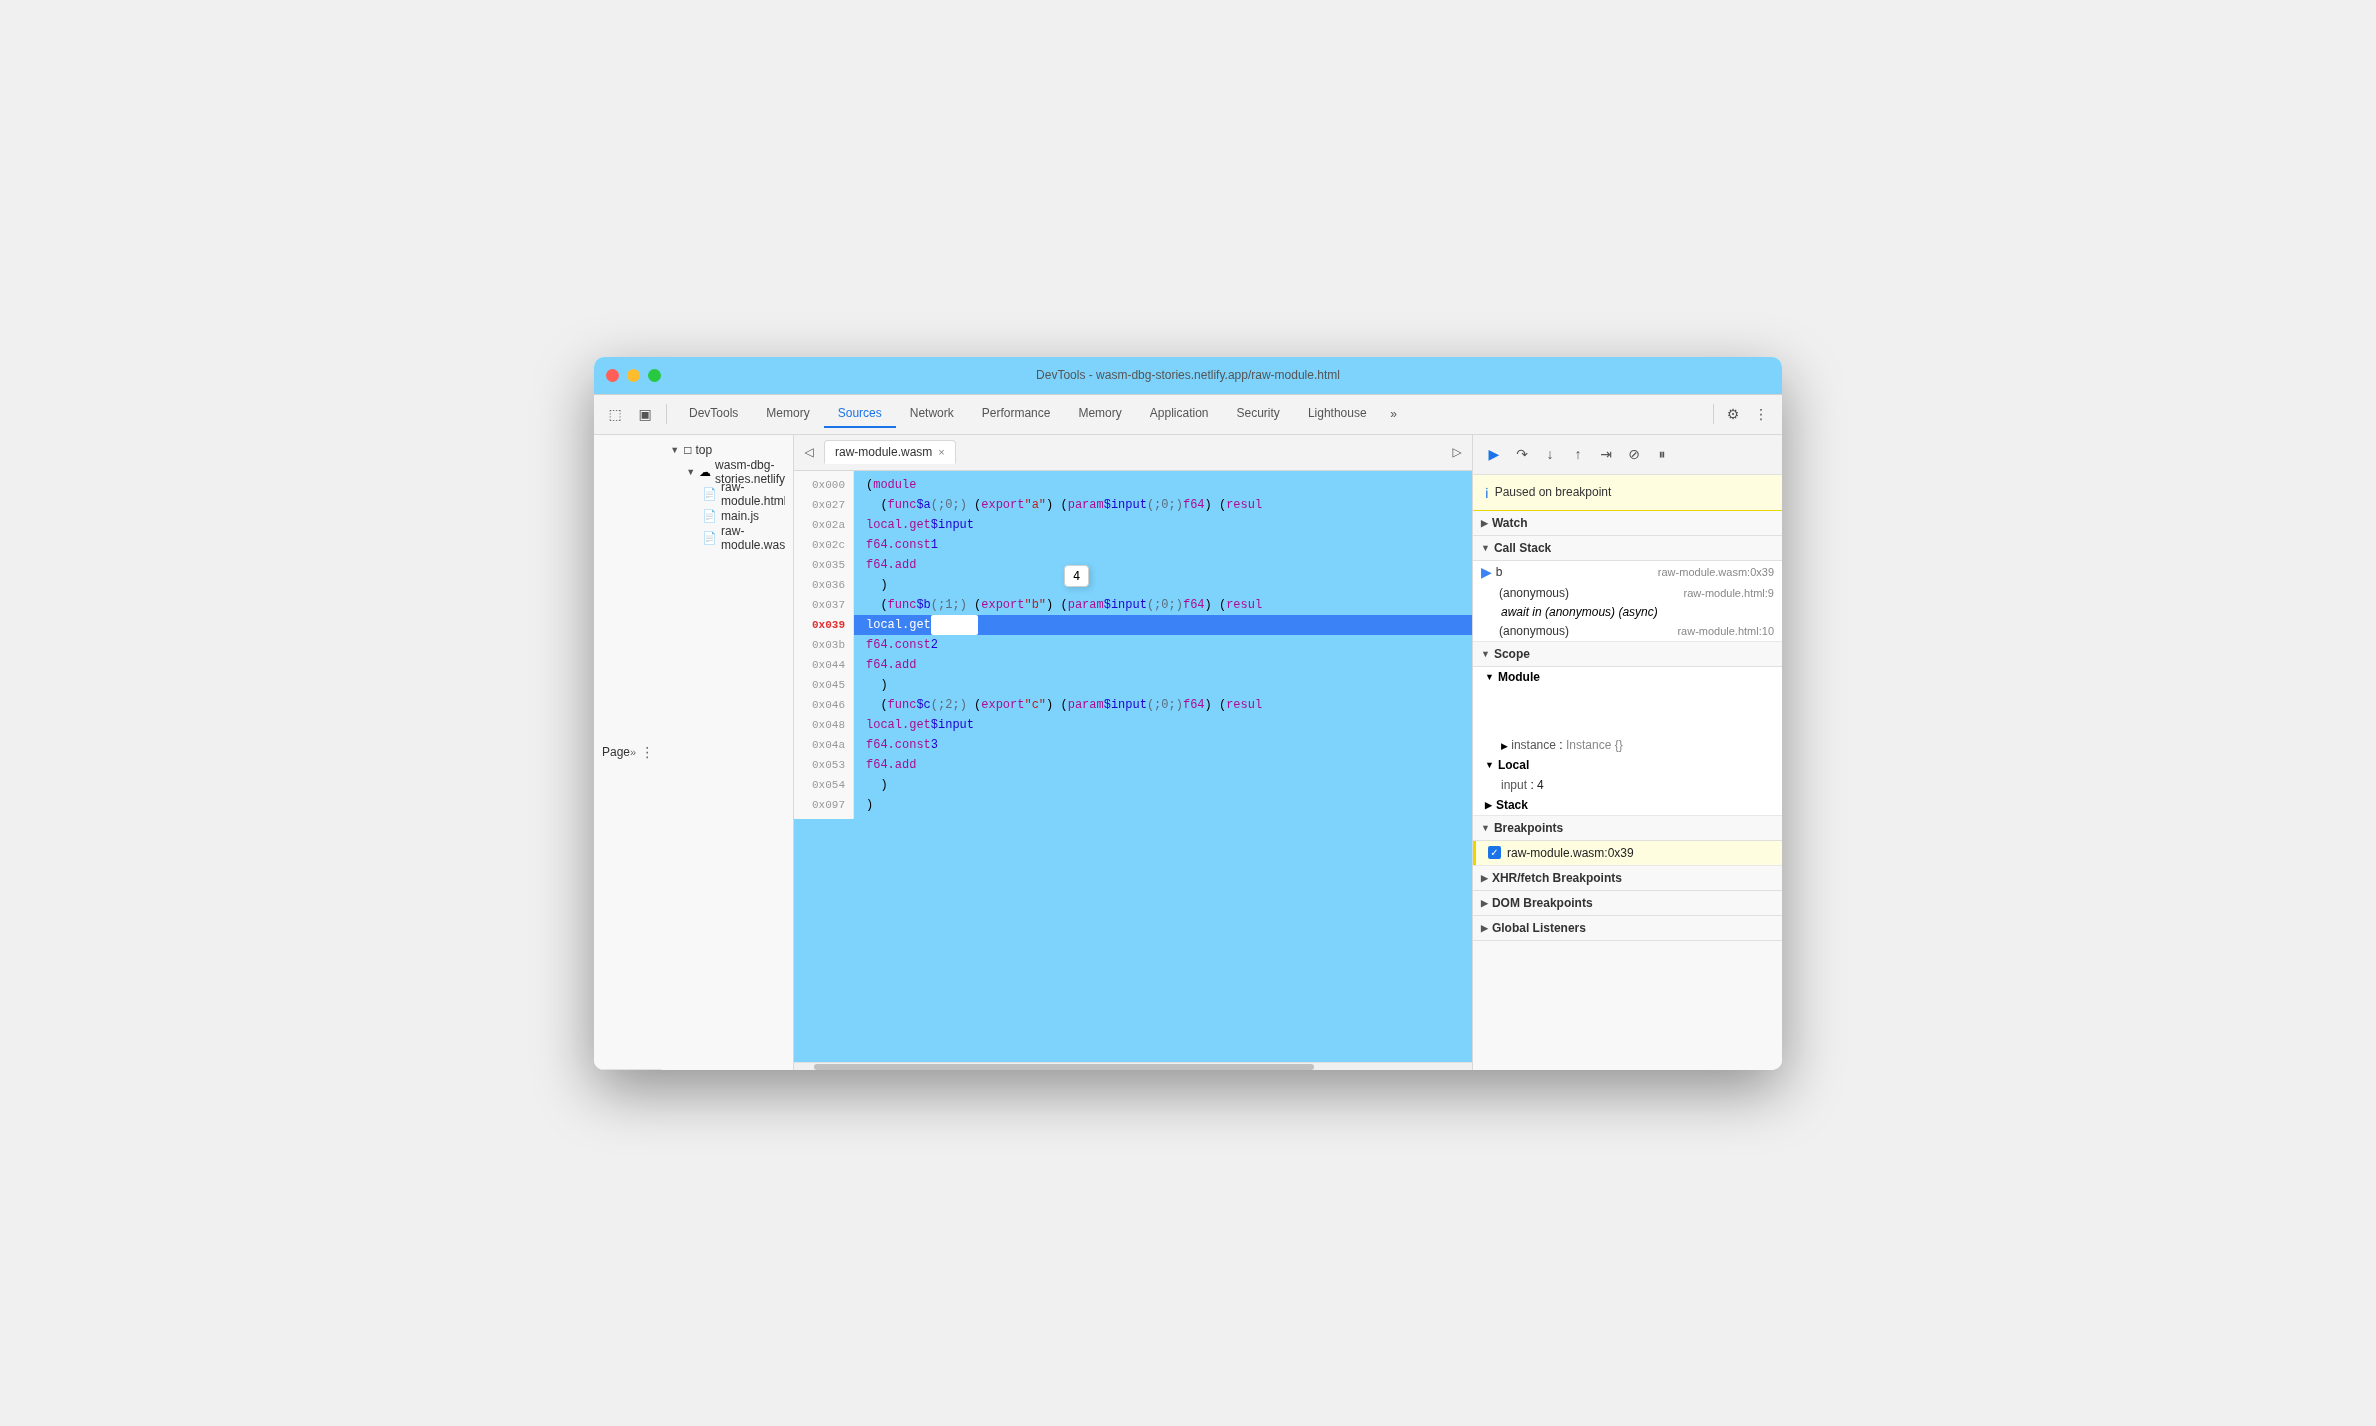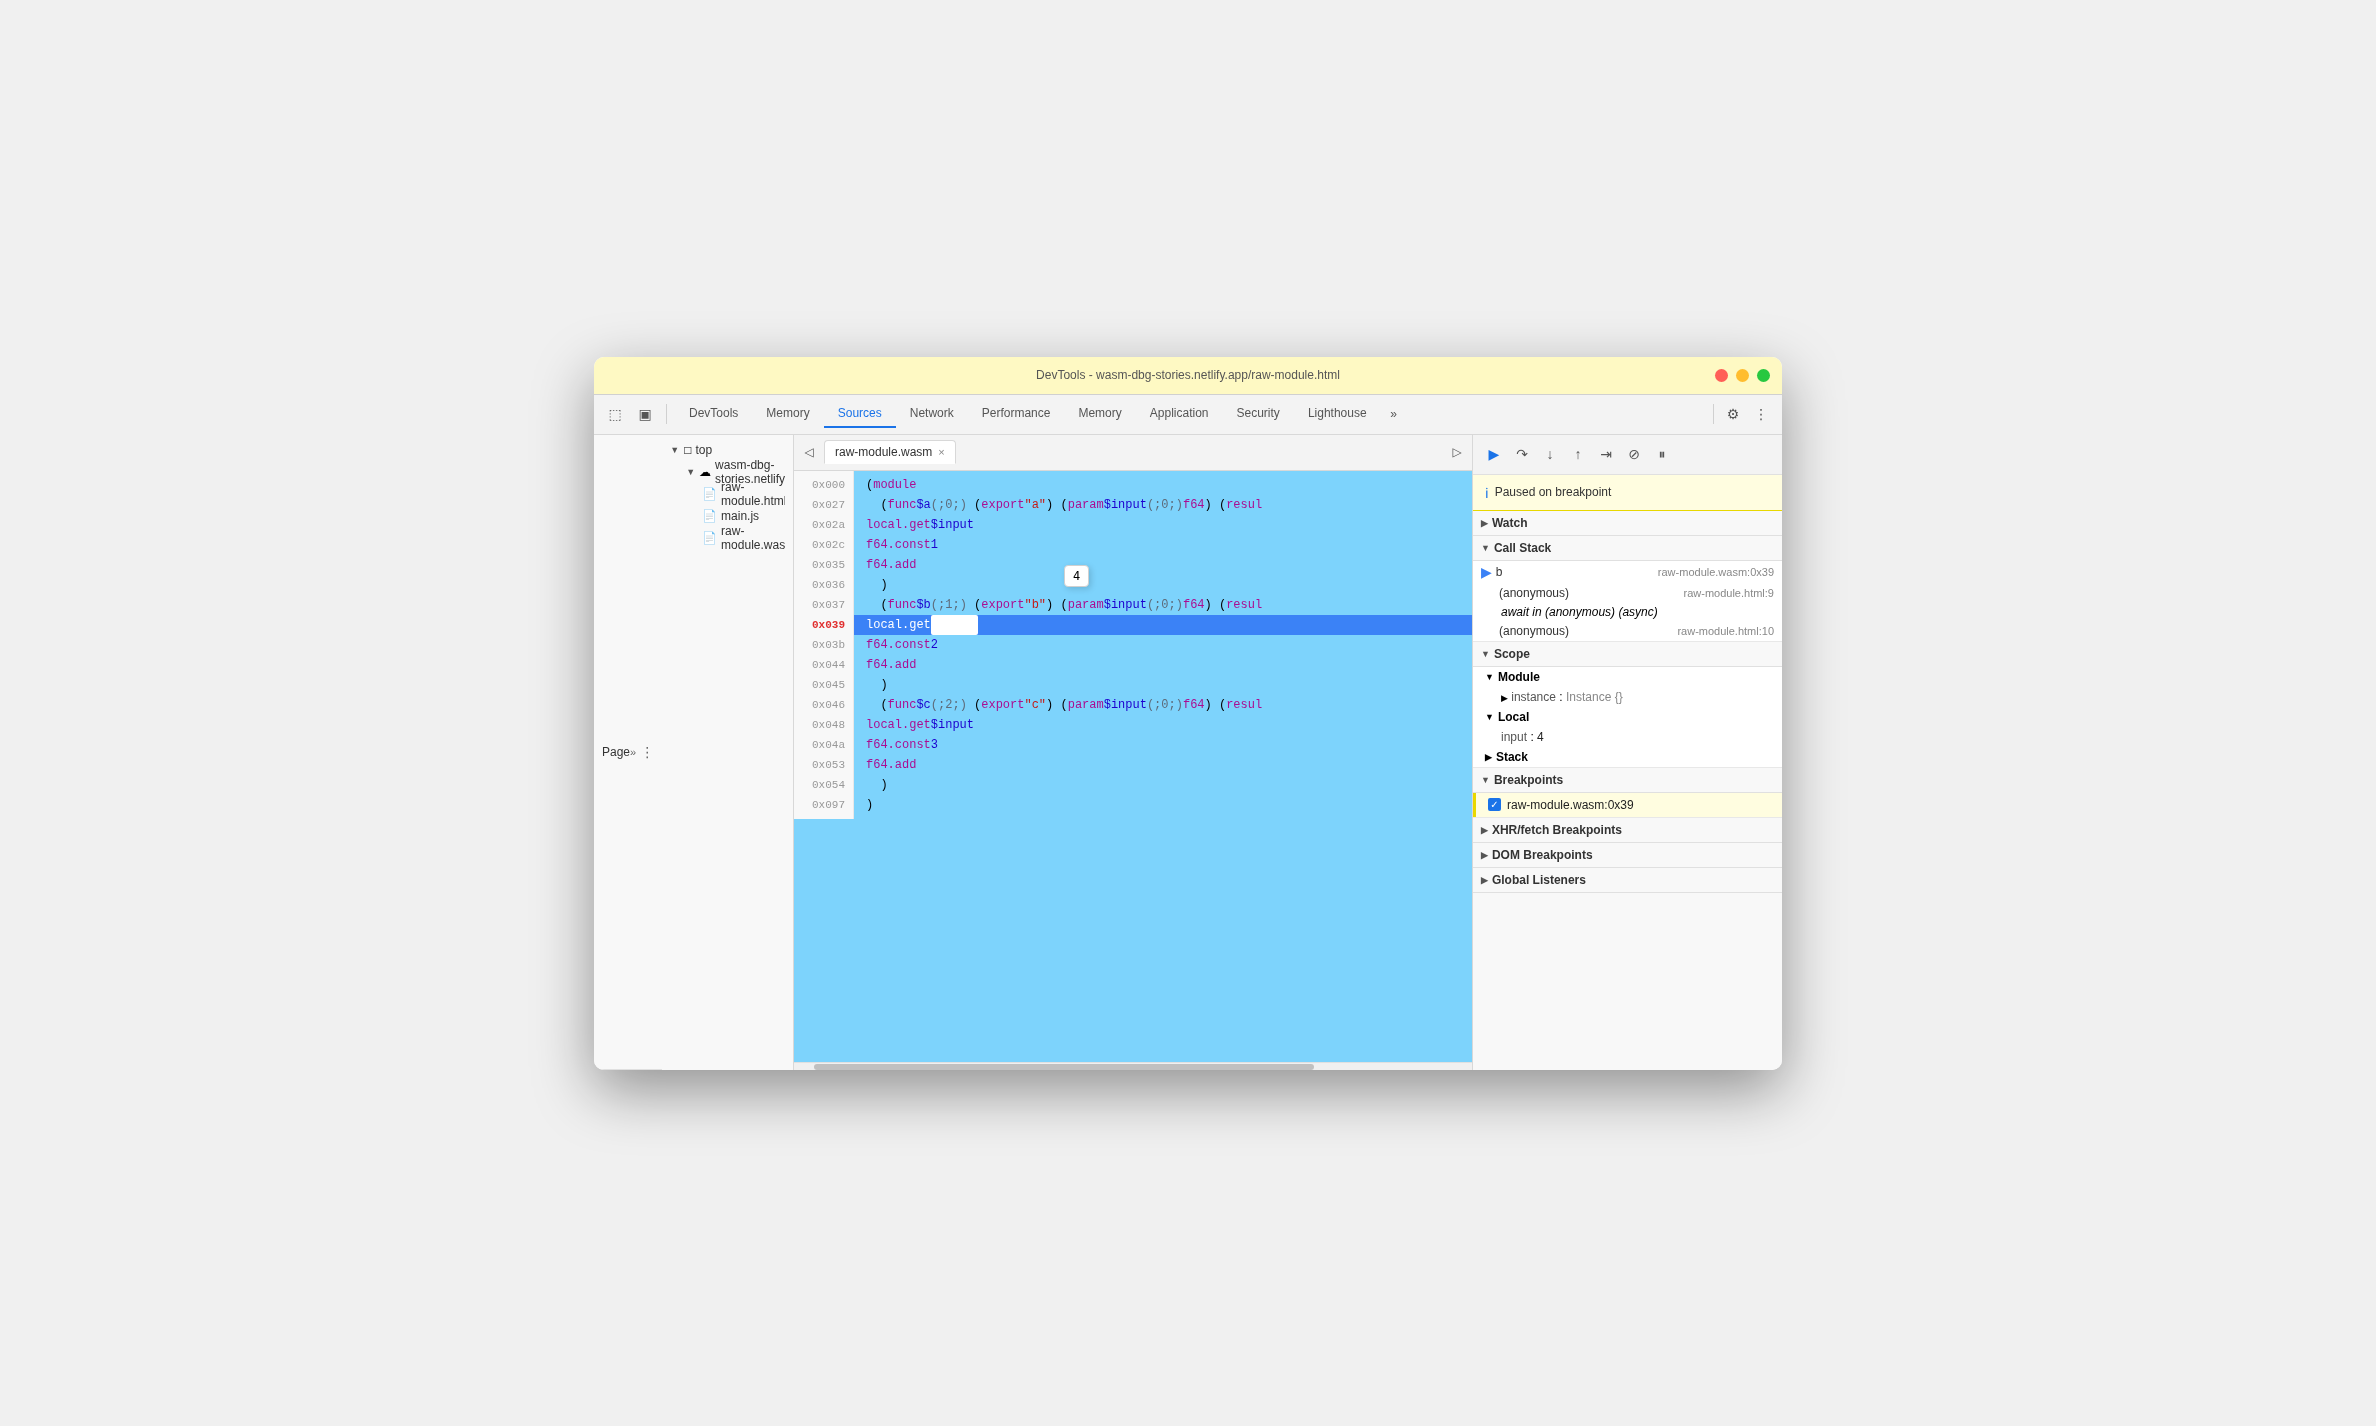--- a/index.html
+++ b/index.html
@@ -17,29 +17,28 @@
       height: 713px;
       background: #ffffff;
       border-radius: 10px;
       box-shadow: 0 20px 60px rgba(0,0,0,0.4);
       overflow: hidden;
       display: flex;
       flex-direction: column;
     }
     
     .titlebar {
-      background: #fef9c3;
+      background: #7dd3fc;
       height: 38px;
       display: flex;
       align-items: center;
       padding: 0 12px;
       border-bottom: 1px solid #d0d0d0;
       position: relative;
       flex-shrink: 0;
-      justify-content: flex-end;
     }
     .titlebar-buttons {
       display: flex;
       gap: 8px;
     }
     .tb-btn {
       width: 13px;
       height: 13px;
       border-radius: 50%;
       border: none;
@@ -625,21 +624,21 @@
 
       <div class="section-header">
         <span class="section-arrow">▼</span>
         <span>Scope</span>
       </div>
       <div class="section-content">
         <div class="scope-section">
           <span class="scope-section-arrow">▼</span>
           <span>Module</span>
         </div>
-        <div style="padding: 3px 1px 3px 28px; font-size: 12px;">
+        <div style="padding: 3px 1px 3px 28px; font-size: 12px; margin-top: 48px;">
           <span class="scope-section-arrow">▶</span>
           <span class="scope-label"> </span>
           <span class="scope-label">instance</span>
           <span>: </span>
           <span class="scope-value" style="color:#888;">Instance {}</span>
         </div>
         <div class="scope-section">
           <span class="scope-section-arrow">▼</span>
           <span>Local</span>
         </div>

